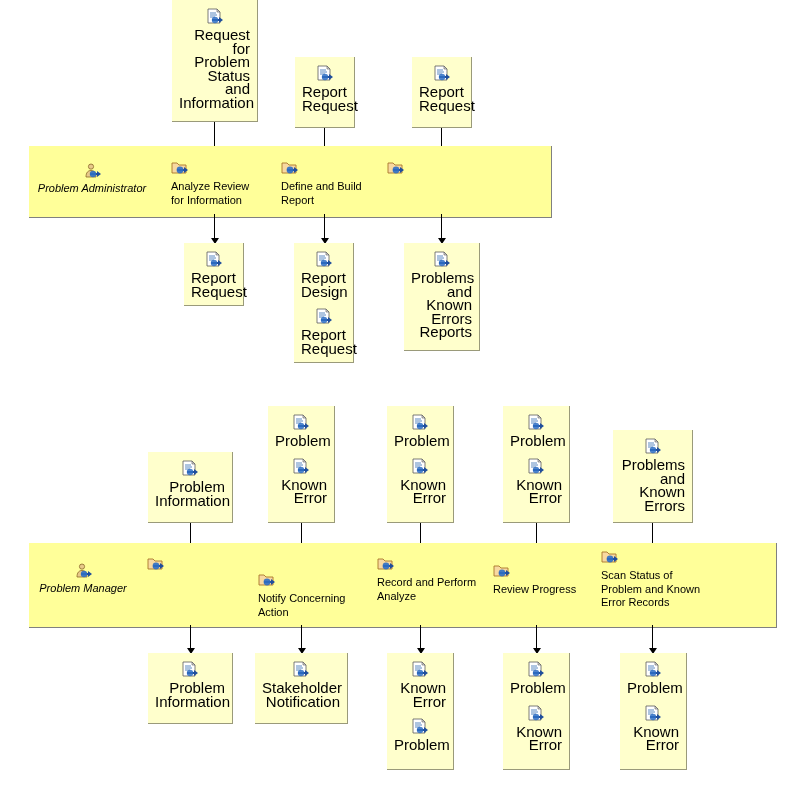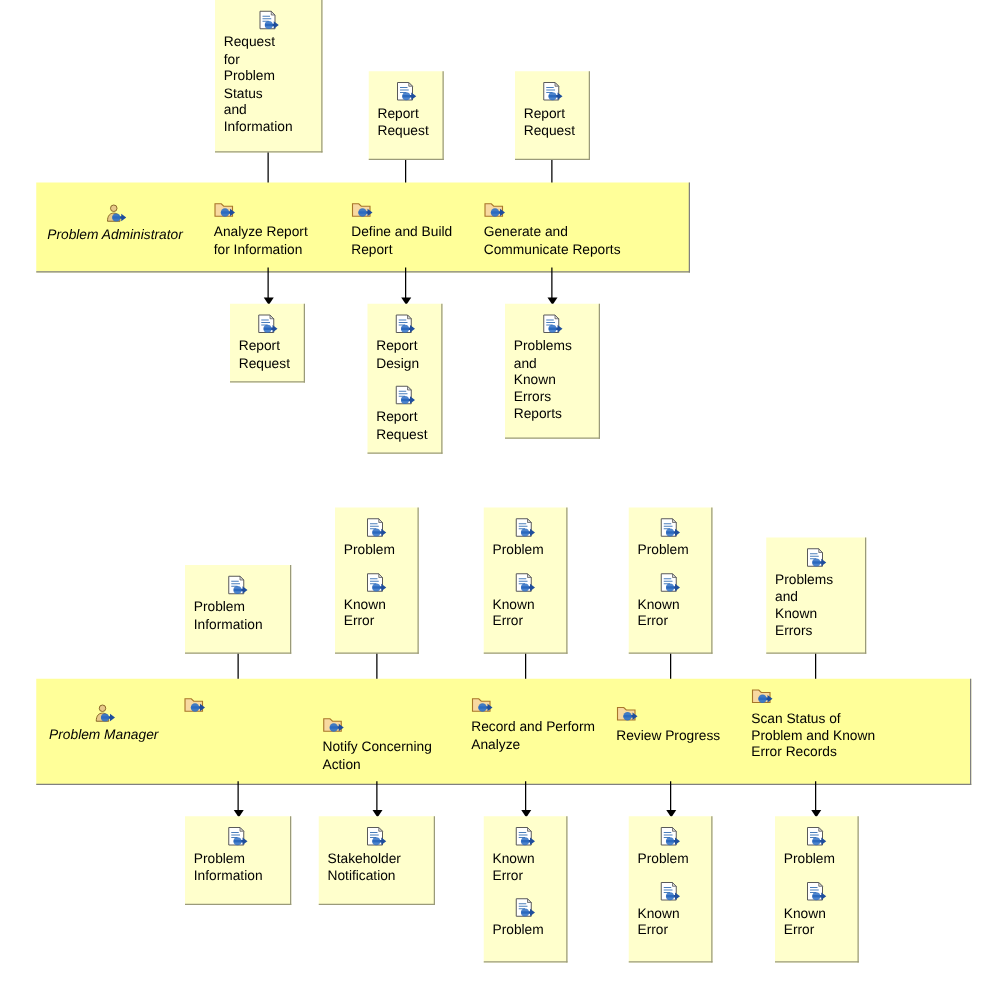--- a/index.html
+++ b/index.html
@@ -45,23 +45,23 @@
   .art-item { margin-bottom: 2px; }
   .art-item + .art-item { margin-top: 10px; }
   .art-icon {
     display: block;
     margin: 0 auto 2px auto;
     width: 18px;
     height: 18px;
   }
   .art-label {
     display: block;
-    text-align: left;
+    text-align: right;
     line-height: 13.5px;
-    font-size: 11px;
+    font-size: 15px;
     color: #000;
     white-space: pre-line;
   }
   
   .role {
     position: absolute;
     text-align: center;
     width: 130px;
     font-style: italic;
   }
@@ -199,21 +199,21 @@
   </div>
 
   <div class="activity" style="left:171px; top:160px; width:100px;">
     <span class="act-icon">
       <svg viewBox="0 0 18 18" width="18" height="18">
         <polygon points="1,3 6,3 8,5 15,5 15,13 1,13" fill="#f8d9a0" stroke="#a8762a" stroke-width="0.9"></polygon>
         <path d="M6 9 L13 9 L13 7 L17 10 L13 13 L13 11 L6 11 Z" fill="#1f4e9c"></path>
         <circle cx="9" cy="10" r="3.4" fill="#2e6fc4" opacity="0.9"></circle>
       </svg>
     </span>
-    <span class="act-label">Analyze Report
+    <span class="act-label">Analyze Review
 for Information</span>
   </div>
 
   <div class="activity" style="left:281px; top:160px; width:100px;">
     <span class="act-icon">
       <svg viewBox="0 0 18 18" width="18" height="18">
         <polygon points="1,3 6,3 8,5 15,5 15,13 1,13" fill="#f8d9a0" stroke="#a8762a" stroke-width="0.9"></polygon>
         <path d="M6 9 L13 9 L13 7 L17 10 L13 13 L13 11 L6 11 Z" fill="#1f4e9c"></path>
         <circle cx="9" cy="10" r="3.4" fill="#2e6fc4" opacity="0.9"></circle>
       </svg>
@@ -223,22 +223,20 @@
   </div>
 
   <div class="activity" style="left:387px; top:160px; width:130px;">
     <span class="act-icon">
       <svg viewBox="0 0 18 18" width="18" height="18">
         <polygon points="1,3 6,3 8,5 15,5 15,13 1,13" fill="#f8d9a0" stroke="#a8762a" stroke-width="0.9"></polygon>
         <path d="M6 9 L13 9 L13 7 L17 10 L13 13 L13 11 L6 11 Z" fill="#1f4e9c"></path>
         <circle cx="9" cy="10" r="3.4" fill="#2e6fc4" opacity="0.9"></circle>
       </svg>
     </span>
-    <span class="act-label">Generate and
-Communicate Reports</span>
   </div>
 
   <div class="conn" style="left:214px; top:214px; height:26px;"></div>
   <div class="arrowhead" style="left:211px; top:238px;"></div>
   <div class="conn" style="left:324px; top:214px; height:26px;"></div>
   <div class="arrowhead" style="left:321px; top:238px;"></div>
   <div class="conn" style="left:441px; top:214px; height:26px;"></div>
   <div class="arrowhead" style="left:438px; top:238px;"></div>
 
   <div class="artifact" style="left:184px; top:243px; width:60px; height:63px;">

